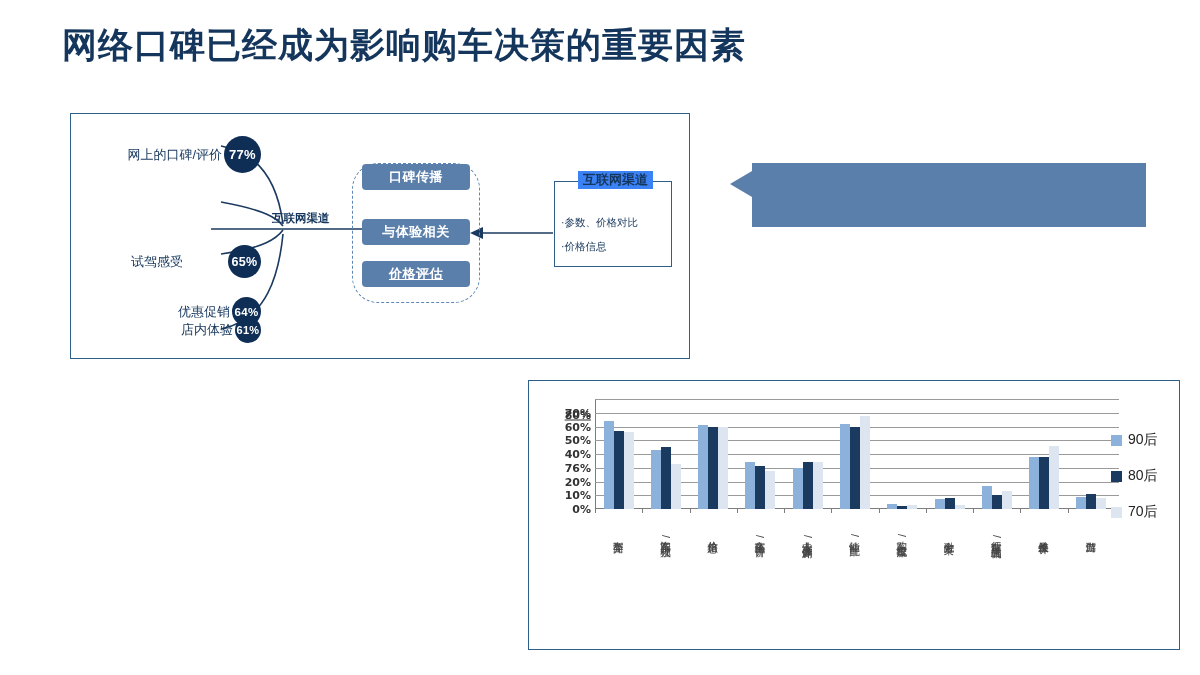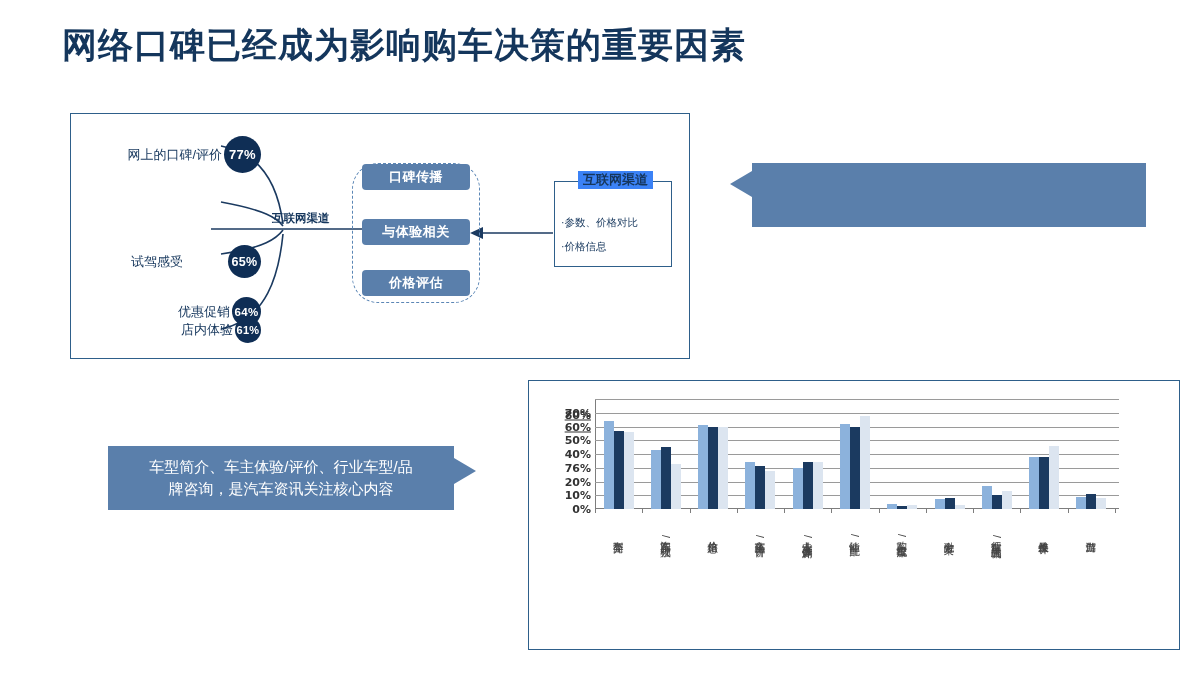--- a/index.html
+++ b/index.html
@@ -51,21 +51,21 @@
   .blue-box {
     position:absolute; left: 362px;
     width: 108px; height: 26px;
     background: #5a7fab; color:#ffffff;
     border-radius: 4px;
     display:flex; align-items:center; justify-content:center;
     font-size: 13px; font-weight: bold; letter-spacing: .5px;
   }
   #box-koubei  { top: 164px; font-family: Liberation Mono, monospace; }
   #box-tiyan   { top: 219px; }
-  #box-jiage   { top: 270px; }
+  #box-jiage   { top: 261px; text-decoration: underline; }
 
   
   #channel-box {
     position:absolute; left: 554px; top: 181px;
     width: 118px; height: 86px;
     border: 1px solid #2e5f8a; background:#fff;
   }
   #channel-title {
     position:absolute; left: 578px; top: 171px;
     background:#3b82f6; padding: 0 5px;
@@ -187,46 +187,39 @@
 
   <div id="channel-box"></div>
   <div id="channel-title">互联网渠道</div>
   <div class="channel-bullet" id="bullet-0">·参数、价格对比</div>
   <div class="channel-bullet" id="bullet-1">·价格信息</div>
 
   <div class="callout" id="callout-right">
     <span class="tip"></span>
   </div>
 
-  <div class="callout" id="callout-left">
-    <span class="tip"></span>
-    <div>
-      <div>车型简介、车主体验/评价、行业车型/品</div>
-      <div>牌咨询，是汽车资讯关注核心内容</div>
-    </div>
-  </div>
 
   <div id="chart-panel">
     <div id="plot-wrap">
       <div id="yaxis-line"></div>
       <div id="xaxis-line"></div>
       <div id="gridlines">
           <div class="gridline" style="top: 0px;"></div>
           <div class="gridline" style="top: 13.75px;"></div>
           <div class="gridline" style="top: 27.5px;"></div>
           <div class="gridline" style="top: 41.25px;"></div>
           <div class="gridline" style="top: 55px;"></div>
           <div class="gridline" style="top: 68.75px;"></div>
           <div class="gridline" style="top: 82.5px;"></div>
           <div class="gridline" style="top: 96.25px;"></div>
         </div>
       <div id="yticks">
           <div class="ytick" style="top: 16px; text-decoration: underline;">80%</div>
           <div class="ytick" style="top: 13.75px;">70%</div>
-          <div class="ytick" style="top: 27.5px; text-decoration: underline;">60%</div>
+          <div class="ytick" style="top: 27.5px;">60%</div>
           <div class="ytick" style="top: 41.25px;">50%</div>
           <div class="ytick" style="top: 55px; text-align: center;">40%</div>
           <div class="ytick" style="top: 68.75px;">76%</div>
           <div class="ytick" style="top: 82.5px;">20%</div>
           <div class="ytick" style="top: 96.25px;">10%</div>
           <div class="ytick" style="top: 110px;">0%</div>
         </div>
       <div id="bars">
           <div class="group" style="left: 0px; width: 47.2727px;">
             <div class="bar b0" style="height: 88px;"></div>
@@ -305,15 +298,29 @@
           <div class="xlabel" style="left: 165.455px;">车主体验/评价</div>
           <div class="xlabel" style="left: 212.727px;">专业人士/媒体评测</div>
           <div class="xlabel" style="left: 260px;">性能/配置</div>
           <div class="xlabel" style="left: 307.273px;">购车/提车流程</div>
           <div class="xlabel" style="left: 354.545px;">金融方案</div>
           <div class="xlabel" style="left: 401.818px;">行业车型/品牌资讯</div>
           <div class="xlabel" style="left: 449.091px;">维修及保养</div>
           <div class="xlabel" style="left: 496.364px;">自驾游</div>
         </div>
     </div>
+    <div id="legend">
+        <div class="legend-item">
+          <span class="legend-swatch" style="background: rgb(140, 178, 220);"></span>
+          <span class="legend-label">90后</span>
+        </div>
+        <div class="legend-item">
+          <span class="legend-swatch" style="background: rgb(27, 58, 96);"></span>
+          <span class="legend-label">80后</span>
+        </div>
+        <div class="legend-item">
+          <span class="legend-swatch" style="background: rgb(220, 229, 240);"></span>
+          <span class="legend-label">70后</span>
+        </div>
+      </div>
   </div>
 
 </div>
 
 </body></html>

